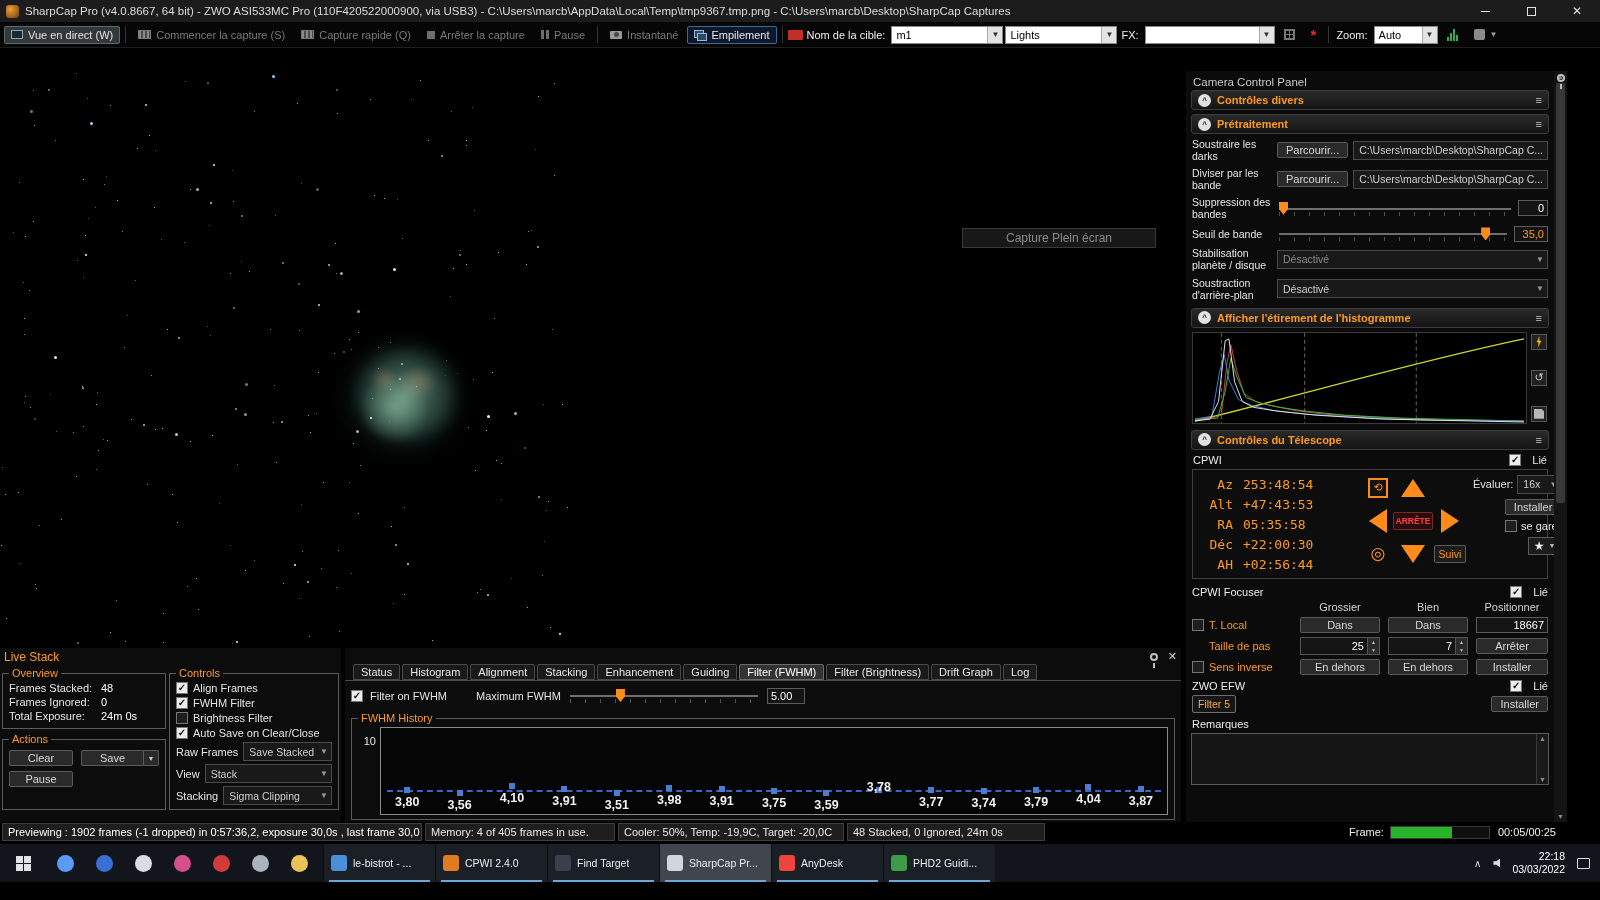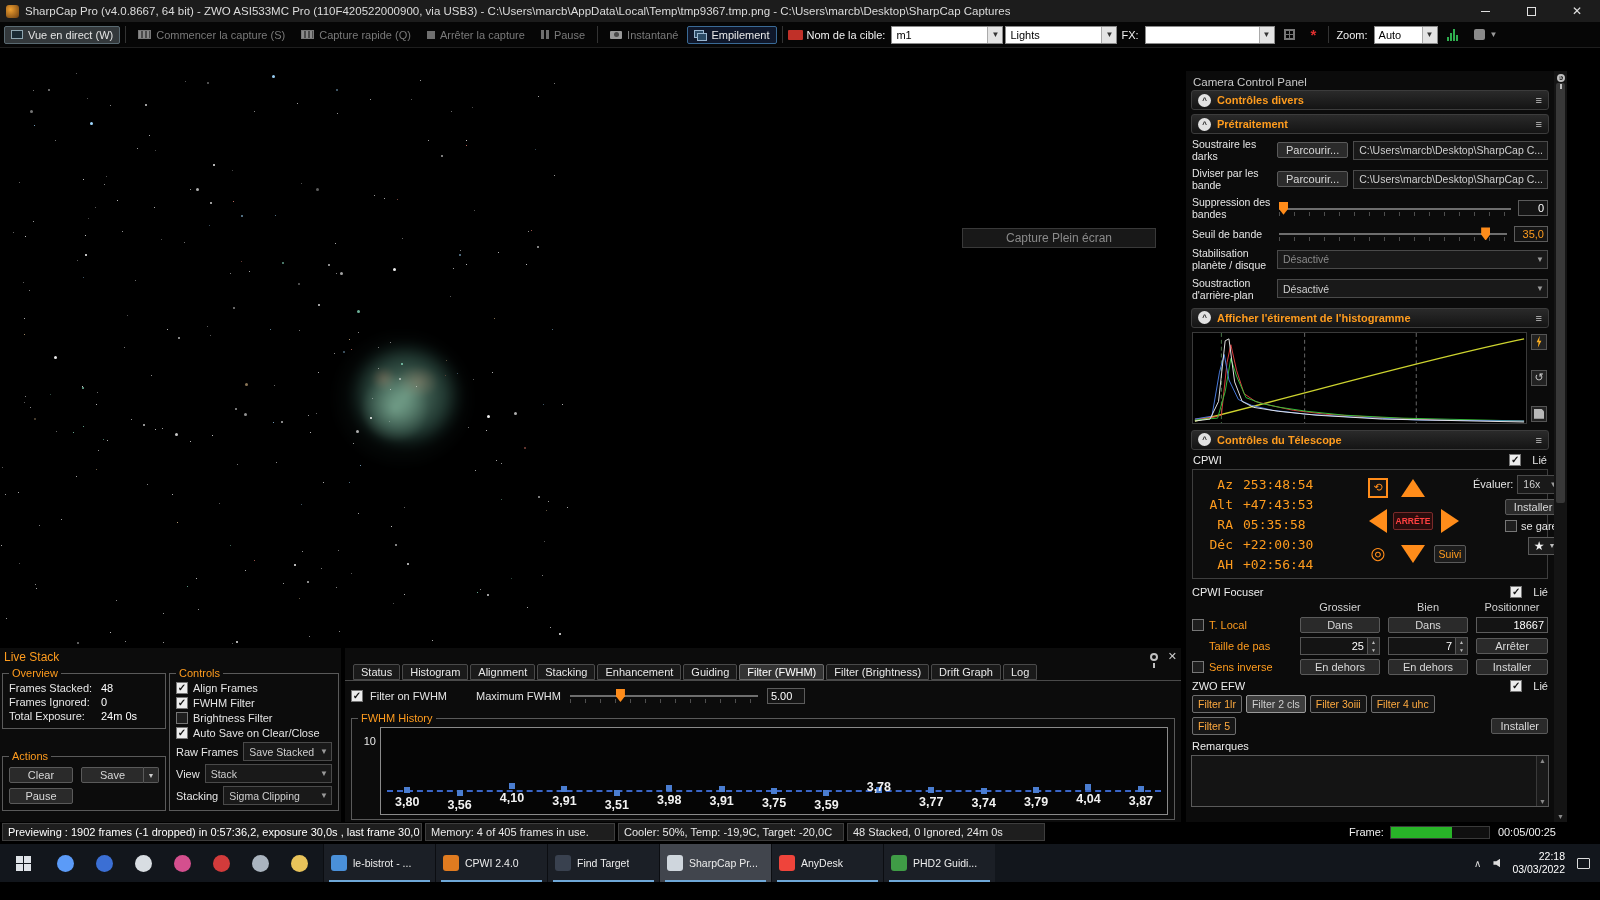--- a/index.html
+++ b/index.html
@@ -140,21 +140,21 @@
   .panel-scrollbar{position:absolute;left:1554px;top:0;width:13px;height:751px;background:#141414;display:flex;flex-direction:column;align-items:center;font-size:7px;color:#8a8a8a}
   .sb-thumb{width:9px;background:#383838;flex:none;height:420px;margin-top:3px;border-radius:2px}
   .pin-icon{width:8px;height:8px;border:2px solid #c0c0c0;border-radius:50%;position:relative;display:inline-block}
   .pin-icon::after{content:'';position:absolute;left:1px;top:8px;width:2px;height:5px;background:#c0c0c0}
   .panel-pin{position:absolute;left:1557px;top:3px}
 
   
   .livestack{position:absolute;left:0;top:577px;width:341px;height:174px;background:#0c0c0c;padding:1px 2px}
   .ls-title{color:var(--c-accent,#ff9c1e);font-size:12px;margin:1px 0 3px 2px}
   .ls-cols{display:flex;gap:3px}
-  .ls-left{width:164px;display:flex;flex-direction:column;gap:21px}
+  .ls-left{width:164px;display:flex;flex-direction:column;gap:4px}
   fieldset{border:1px solid #5a5a5a;padding:3px 6px 4px 6px;background:transparent}
   legend{color:var(--c-accent,#ff9c1e);font-size:11px;padding:0 3px}
   .ov-row{display:flex;margin-bottom:2px}
   .ov-label{width:92px;color:#e6e6e6}
   .ov-value{color:#fff}
   .act-grid{display:grid;grid-template-columns:64px 1fr;gap:5px 8px;padding:2px 0}
   .split-btn{display:flex}
   .split-btn .btn{flex:1;border-radius:2px 0 0 2px}
   .split-arrow{width:15px;background:#2a2a2a;border:1px solid #5a5a5a;border-left:none;border-radius:0 2px 2px 0;display:flex;align-items:center;justify-content:center;color:#ccc;font-size:7px}
   .ls-controls{flex:1}
@@ -796,26 +796,20 @@
       <div>
         <div class="plain-header">
           <span>ZWO EFW</span>
           <span class="spacer"></span>
           <span class="cb checked">
               <span class="tick">✓</span>
             </span>
           <span class="cb-label">Lié</span>
         </div>
         <div class="efw-rows">
-          <div class="efw-row">
-              <div class="efw-btn">Filter 1lr</div>
-              <div class="efw-btn selected">Filter 2 cls</div>
-              <div class="efw-btn">Filter 3oiii</div>
-              <div class="efw-btn">Filter 4 uhc</div>
-            </div>
           <div class="efw-row" style="margin-bottom:0">
             <span style="display:flex;gap:4px">
                 <div class="efw-btn">Filter 5</div>
               </span>
             <span class="spacer"></span>
             <span class="btn">Installer</span>
           </div>
         </div>
       </div>
 

